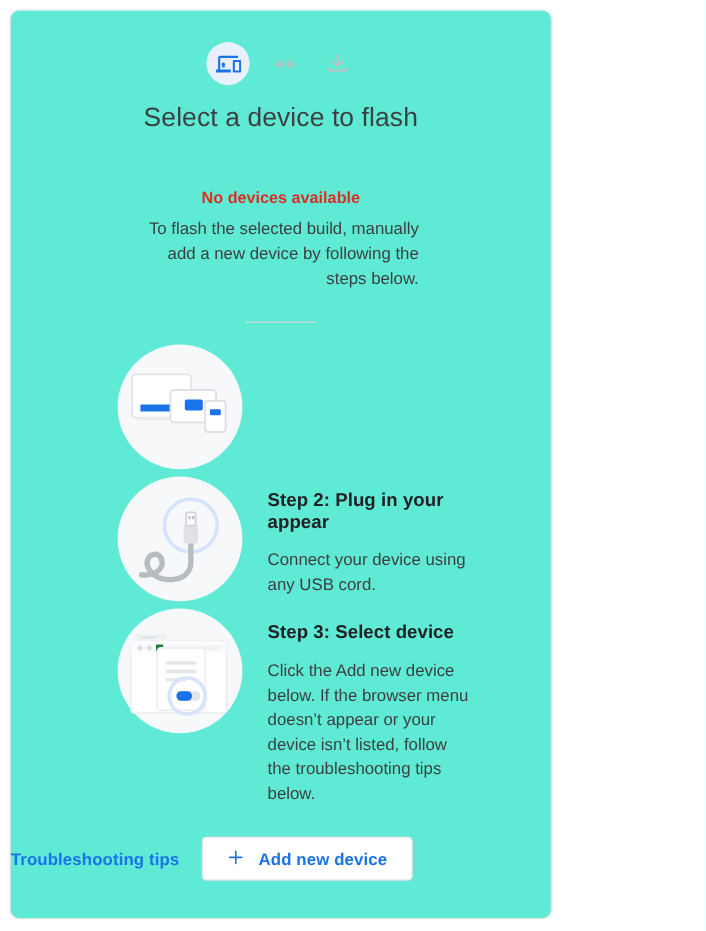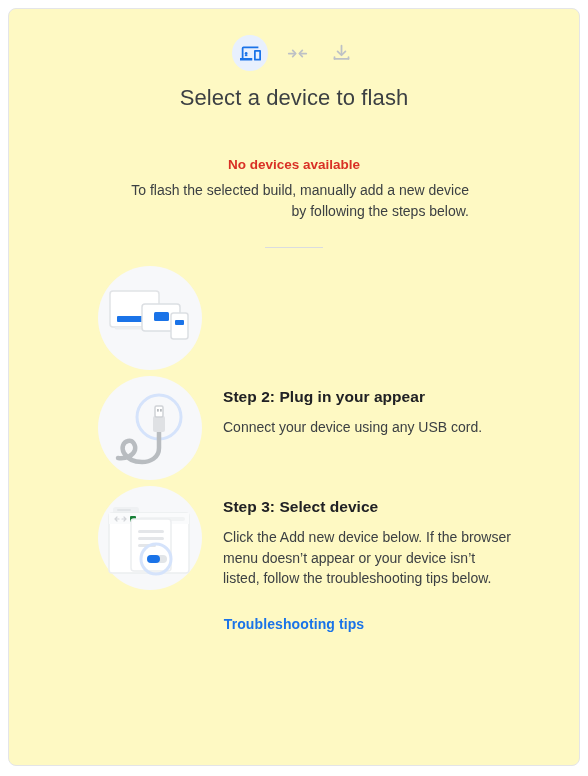--- a/index.html
+++ b/index.html
@@ -9,23 +9,23 @@
     height: 776px;
     background: #ffffff;
     font-family: "Liberation Sans", sans-serif;
     -webkit-font-smoothing: antialiased;
   }
 
   .card {
     position: absolute;
     left: 8px;
     top: 8px;
-    width: 572px;
+    width: 452px;
     height: 758px;
-    background: #fef9c3;
+    background: #5eead4;
     border: 1px solid #e4e5e7;
     border-radius: 8px;
     overflow: hidden;
   }
 
   
   .icon-row {
     display: flex;
     align-items: center;
     justify-content: center;
@@ -132,21 +132,20 @@
   }
 
   
   .step.s2 .step-body { padding-top: 12px; }
   .step.s3 .step-body { padding-top: 12px; }
 
   
   .actions {
     display: flex;
     align-items: center;
-    justify-content: center;
     gap: 19px;
     margin-top: 26px;
   }
 
   .tips-link {
     font-size: 14px;
     font-weight: 700;
     color: #1a73e8;
     background: none;
     border: none;
@@ -274,15 +273,23 @@
       <div class="step-body">
         <div class="step-title">Step 3: Select device</div>
         <div class="step-desc">Click the Add new device below. If the browser menu doesn’t appear or your device isn’t listed, follow the troubleshooting tips below.</div>
       </div>
     </div>
 
   </div>
 
   <div class="actions">
     <button class="tips-link">Troubleshooting tips</button>
+    <button class="add-btn">
+      <span>
+        <svg width="15" height="15" viewBox="0 0 24 24" aria-hidden="true">
+          <path d="M12 4v16M4 12h16" stroke="#1a73e8" stroke-width="2.2" stroke-linecap="round"></path>
+        </svg>
+      </span>
+      <span>Add new device</span>
+    </button>
   </div>
 
 </div>
 
 </body></html>

